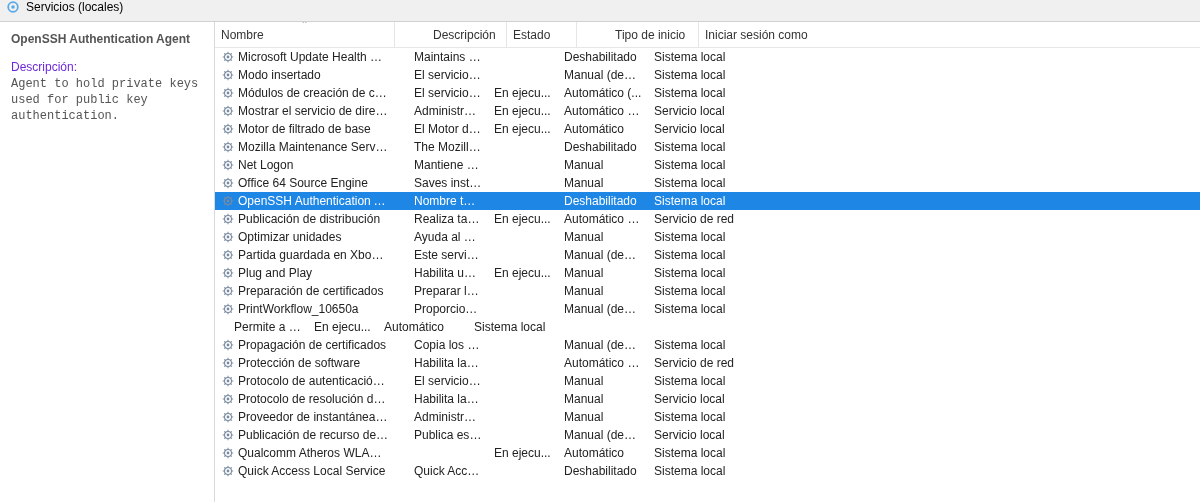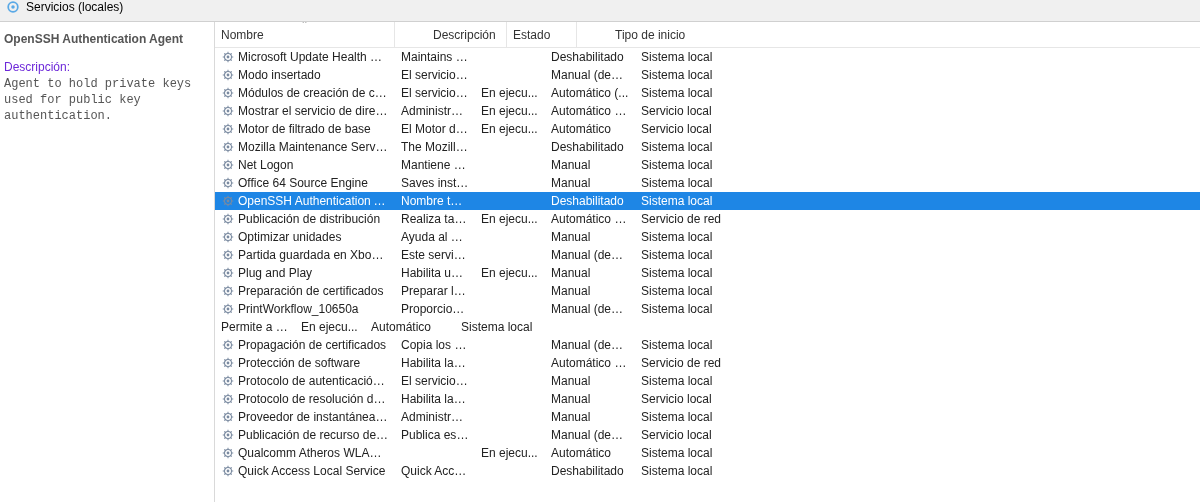--- a/index.html
+++ b/index.html
@@ -23,21 +23,21 @@
   }
   .titlebar .gear {
     width: 14px; height: 14px;
   }
   .layout {
     display: flex;
     height: calc(502px - 22px);
   }
   .sidebar {
     width: 214px;
-    padding: 10px 10px 0 4px;
+    padding: 10px 10px 0 11px;
     background: #fff;
   }
   .sidebar h2 {
     font-size: 12px;
     font-weight: bold;
     color: #555;
     margin-bottom: 14px;
   }
   .sidebar .desc-label {
     color: #6d28d9;
@@ -95,21 +95,21 @@
     color: #222;
   }
   .row.selected { background: #1e86e5; color: #fff; }
   .row .cell {
     padding: 0 6px;
     overflow: hidden;
     white-space: nowrap;
     text-overflow: ellipsis;
   }
   .cell-name { width: 180px; display: flex; align-items: center; gap: 3px; padding-left:4px;}
-  .cell-desc { width: 80px; }
+  .cell-desc { width: 80px; margin-left: 13px; }
   .cell-status { width: 70px; }
   .cell-startup { width: 90px; }
   .cell-logon { width: 160px; }
   .svc-icon { width: 14px; height: 14px; flex-shrink: 0; }
   .svc-name-text { overflow: hidden; text-overflow: ellipsis; white-space: nowrap; flex:1;}
 </style>
 </head>
 <body>
 
 <div class="titlebar">
@@ -131,20 +131,21 @@
 
   <main class="main">
     <div class="header-row">
       <div class="col col-name">
         <span>Nombre</span>
         <span class="sort-caret">⌃</span>
       </div>
       <div class="col col-desc">Descripción</div>
       <div class="col col-status">Estado</div>
       <div class="col col-startup">Tipo de inicio</div>
+      <div class="col col-logon">Iniciar sesión como</div>
     </div>
     <div class="rows" id="rows">
         <div class="row">
           <div class="cell cell-name">
             <span class="svc-icon"><svg viewBox="0 0 16 16">
                 <g fill="none" stroke="#7a8aa0" stroke-width="1.2">
                   <circle cx="8" cy="8" r="4"></circle>
                   <path d="M8 2v2M8 12v2M2 8h2M12 8h2M3.8 3.8l1.4 1.4M10.8 10.8l1.4 1.4M3.8 12.2l1.4-1.4M10.8 5.2l1.4-1.4"></path>
                 </g>
                 <circle cx="8" cy="8" r="1.6" fill="#7a8aa0"></circle>

